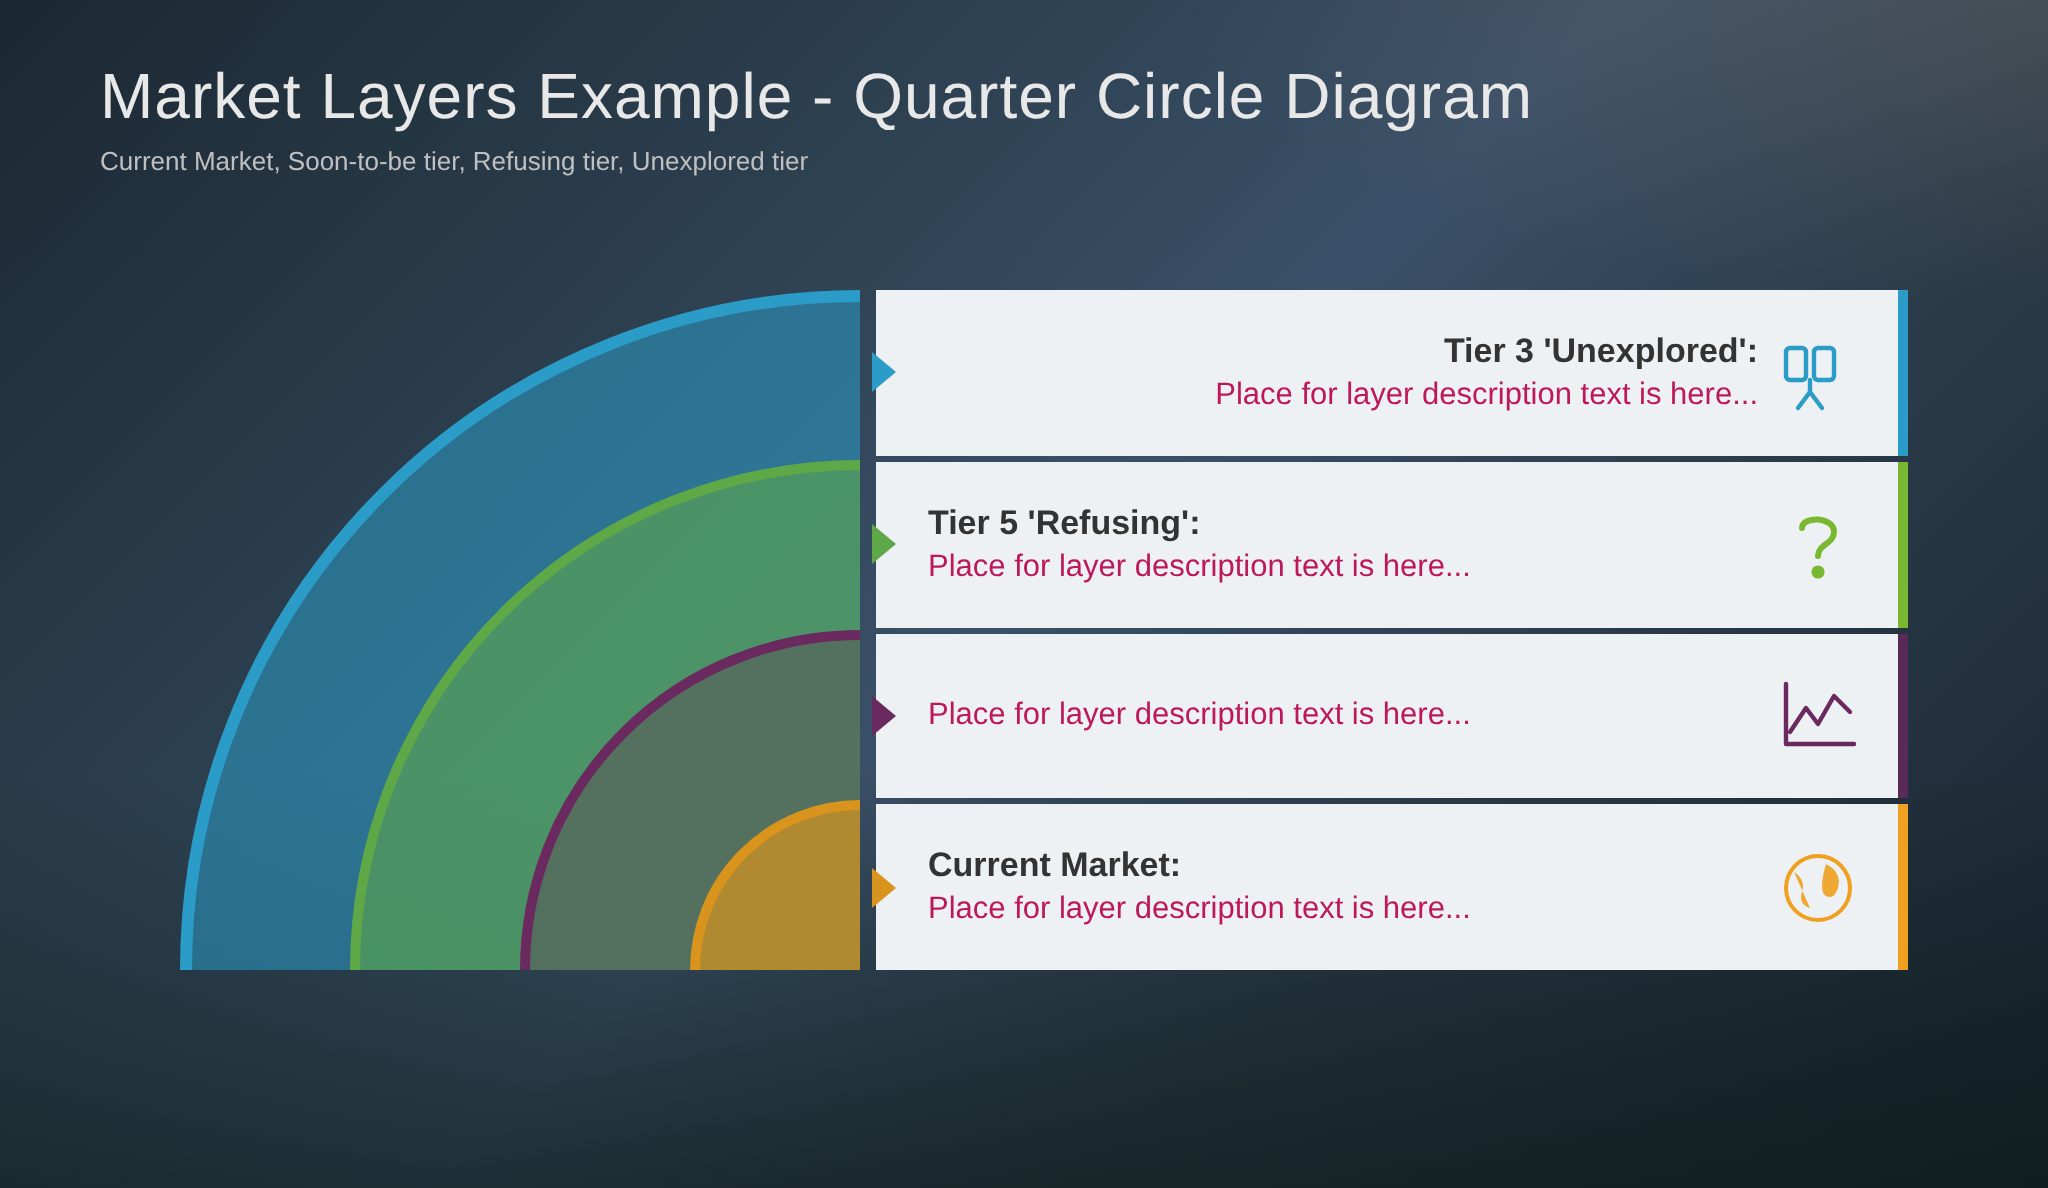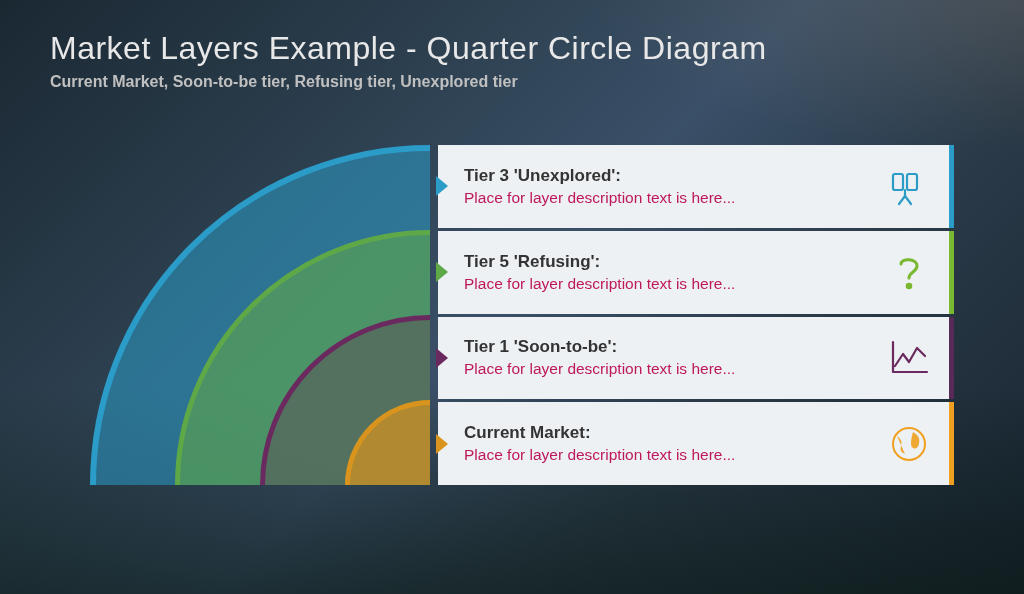--- a/index.html
+++ b/index.html
@@ -32,22 +32,22 @@
     }
     .title {
       color: #e8e8e8;
       font-size: 32px;
       font-weight: 300;
       letter-spacing: 0.5px;
       position: relative; z-index: 10;
     }
     .subtitle {
       color: #c0c0c0;
-      font-size: 16px;
-      font-weight: 700;
+      font-size: 13px;
+      font-weight: 400;
       margin-top: 6px;
       position: relative; z-index: 10;
     }
     .diagram {
       position: absolute;
       top: 145px;
       left: 90px; right: 70px;
       height: 340px;
       z-index: 5;
     }
@@ -124,21 +124,21 @@
     .row::before {
       content: '';
       position: absolute;
       left: -2px; top: 50%;
       transform: translateY(-50%);
       width: 0; height: 0;
       border-top: 10px solid transparent;
       border-bottom: 10px solid transparent;
       border-left: 12px solid;
     }
-    .r3 { border-right-color: #2b9bc7; } .r3::before { border-left-color: #2b9bc7; }
+    .r3 { border-right-color: #2b9bc7; text-align: right; } .r3::before { border-left-color: #2b9bc7; }
     .r2 { border-right-color: #79b830; } .r2::before { border-left-color: #5fa848; }
     .r1 { border-right-color: #582a58; } .r1::before { border-left-color: #6b2a5f; }
     .r0 { border-right-color: #f0a020; } .r0::before { border-left-color: #d8941c; }
     .row-text { flex: 1; }
     .row-title {
       font-weight: 700; color: #333; font-size: 17px; margin-bottom: 3px;
     }
     .row-desc {
       color: #be185d; font-size: 15.5px;
     }
@@ -190,21 +190,20 @@
         </div>
         <div class="row-icon">
           <svg viewBox="0 0 44 44" stroke="#79b830" stroke-width="3" fill="none" stroke-linecap="round">
             <path d="M14 14 C14 8, 30 8, 30 16 C30 22, 22 22, 22 28"></path>
             <circle cx="22" cy="36" r="1.8" fill="#79b830"></circle>
           </svg>
         </div>
       </div>
       <div class="row r1">
         <div class="row-text">
-          <div class="row-title">Tier 1 'Soon-to-be':</div>
           <div class="row-desc">Place for layer description text is here...</div>
         </div>
         <div class="row-icon">
           <svg viewBox="0 0 44 44" stroke="#6b2a5f" stroke-width="2.2" fill="none" stroke-linecap="round" stroke-linejoin="round">
             <polyline points="6,6 6,36 40,36"></polyline>
             <polyline points="8,30 16,18 22,26 30,12 38,20"></polyline>
           </svg>
         </div>
       </div>
       <div class="row r0">

